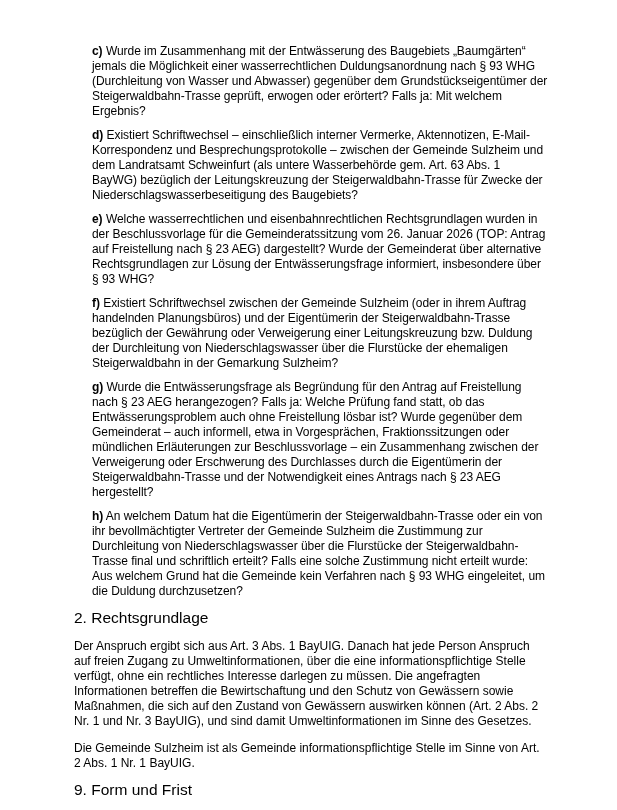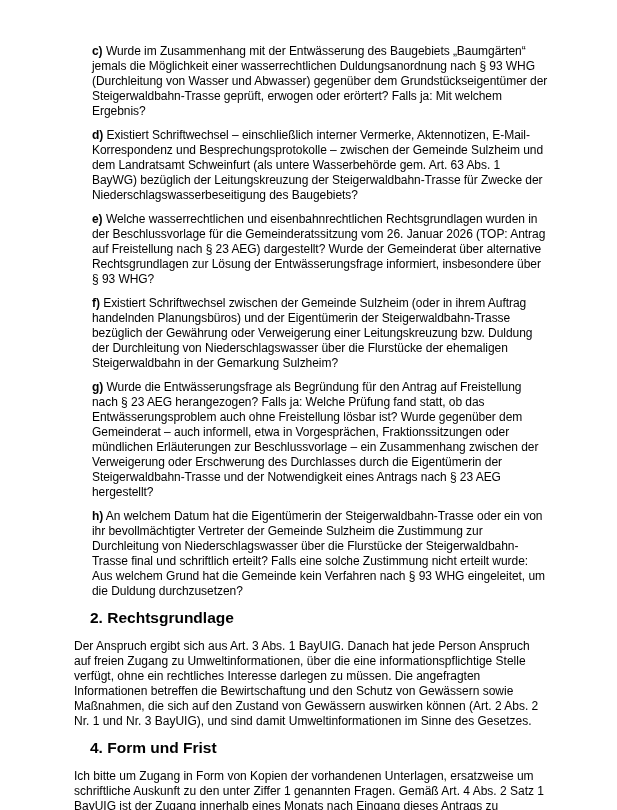--- a/index.html
+++ b/index.html
@@ -10,21 +10,21 @@
   }
   .page { position: relative; width: 537px; height: 810px; background: #ffffff; }
   .content { position: absolute; left: 74px; top: 44px; width: 474px; }
   .qlist { margin: 0 0 0 18px; padding: 0; }
   .q {
     font-size: 12px; line-height: 15px; margin: 0 0 9px 0;
     letter-spacing: -0.05px;
   }
   .q .letter { font-weight: bold; }
   h2 {
-    font-size: 15.5px; font-weight: bold; margin: 6px 0 5px 16px; line-height: 19px;
+    font-size: 15.5px; font-weight: normal; margin: 6px 0 5px 0; line-height: 19px;
   }
   .para { font-size: 12px; line-height: 15px; margin: 12px 0 9px 0; }
 </style>
 </head>
 <body>
 
 <div class="page">
   <div class="content">
 
     <div class="qlist">
@@ -32,22 +32,23 @@
       <p class="q"><span class="letter">d)</span> <span>Existiert Schriftwechsel – einschließlich interner Vermerke, Aktennotizen, E-Mail-Korrespondenz und Besprechungsprotokolle – zwischen der Gemeinde Sulzheim und dem Landratsamt Schweinfurt (als untere Wasserbehörde gem. Art. 63 Abs. 1 BayWG) bezüglich der Leitungskreuzung der Steigerwaldbahn-Trasse für Zwecke der Niederschlagswasserbeseitigung des Baugebiets?</span></p>
       <p class="q"><span class="letter">e)</span> <span>Welche wasserrechtlichen und eisenbahnrechtlichen Rechtsgrundlagen wurden in der Beschlussvorlage für die Gemeinderatssitzung vom 26. Januar 2026 (TOP: Antrag auf Freistellung nach § 23 AEG) dargestellt? Wurde der Gemeinderat über alternative Rechtsgrundlagen zur Lösung der Entwässerungsfrage informiert, insbesondere über § 93 WHG?</span></p>
       <p class="q"><span class="letter">f)</span> <span>Existiert Schriftwechsel zwischen der Gemeinde Sulzheim (oder in ihrem Auftrag handelnden Planungsbüros) und der Eigentümerin der Steigerwaldbahn-Trasse bezüglich der Gewährung oder Verweigerung einer Leitungskreuzung bzw. Duldung der Durchleitung von Niederschlagswasser über die Flurstücke der ehemaligen Steigerwaldbahn in der Gemarkung Sulzheim?</span></p>
       <p class="q"><span class="letter">g)</span> <span>Wurde die Entwässerungsfrage als Begründung für den Antrag auf Freistellung nach § 23 AEG herangezogen? Falls ja: Welche Prüfung fand statt, ob das Entwässerungsproblem auch ohne Freistellung lösbar ist? Wurde gegenüber dem Gemeinderat – auch informell, etwa in Vorgesprächen, Fraktionssitzungen oder mündlichen Erläuterungen zur Beschlussvorlage – ein Zusammenhang zwischen der Verweigerung oder Erschwerung des Durchlasses durch die Eigentümerin der Steigerwaldbahn-Trasse und der Notwendigkeit eines Antrags nach § 23 AEG hergestellt?</span></p>
       <p class="q"><span class="letter">h)</span> <span>An welchem Datum hat die Eigentümerin der Steigerwaldbahn-Trasse oder ein von ihr bevollmächtigter Vertreter der Gemeinde Sulzheim die Zustimmung zur Durchleitung von Niederschlagswasser über die Flurstücke der Steigerwaldbahn-Trasse final und schriftlich erteilt? Falls eine solche Zustimmung nicht erteilt wurde: Aus welchem Grund hat die Gemeinde kein Verfahren nach § 93 WHG eingeleitet, um die Duldung durchzusetzen?</span></p>
     </div>
 
     <section>
       <h2>2. Rechtsgrundlage</h2>
       <p class="para">Der Anspruch ergibt sich aus Art. 3 Abs. 1 BayUIG. Danach hat jede Person Anspruch auf freien Zugang zu Umweltinformationen, über die eine informationspflichtige Stelle verfügt, ohne ein rechtliches Interesse darlegen zu müssen. Die angefragten Informationen betreffen die Bewirtschaftung und den Schutz von Gewässern sowie Maßnahmen, die sich auf den Zustand von Gewässern auswirken können (Art. 2 Abs. 2 Nr. 1 und Nr. 3 BayUIG), und sind damit Umweltinformationen im Sinne des Gesetzes.</p>
+      <p class="para">Die Gemeinde Sulzheim ist als Gemeinde informationspflichtige Stelle im Sinne von Art. 2 Abs. 1 Nr. 1 BayUIG.</p>
     </section>
 
     <section>
-      <h2>4. Form und Frist</h2>
+      <h2>9. Form und Frist</h2>
       <p class="para">Ich bitte um Zugang in Form von Kopien der vorhandenen Unterlagen, ersatzweise um schriftliche Auskunft zu den unter Ziffer 1 genannten Fragen. Gemäß Art. 4 Abs. 2 Satz 1 BayUIG ist der Zugang innerhalb eines Monats nach Eingang dieses Antrags zu gewähren.</p>
 
     </section>
 
   </div>
 </div>
 
 </body></html>

